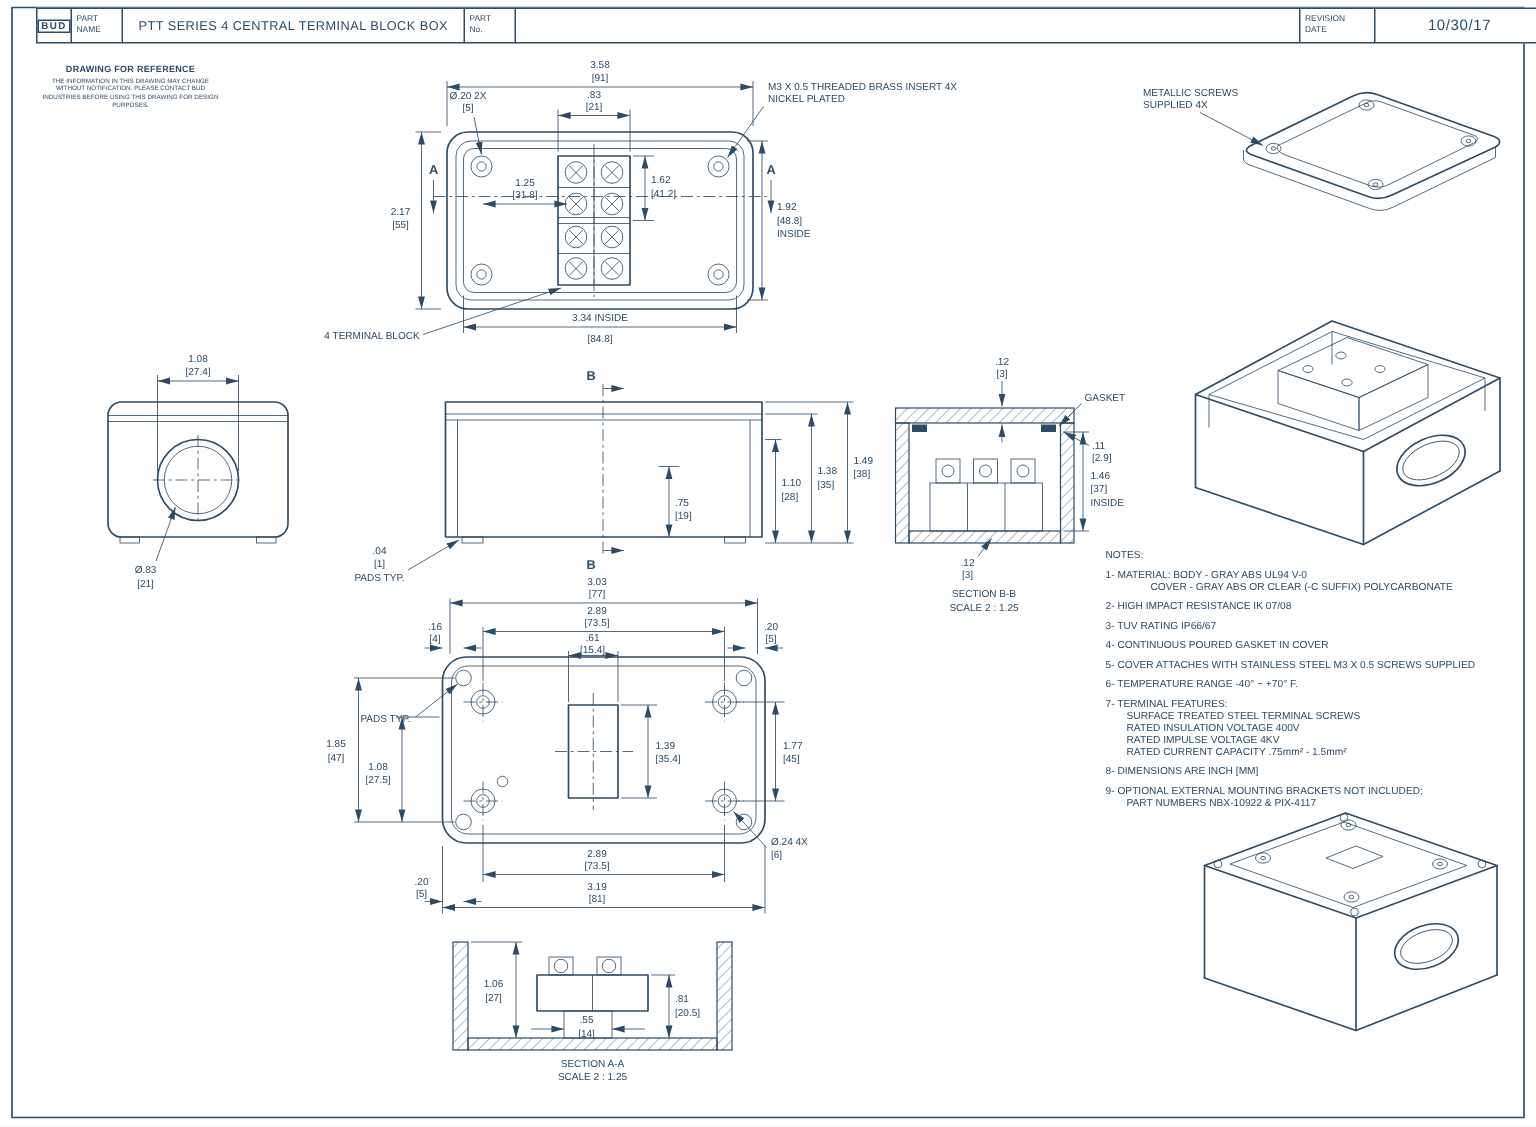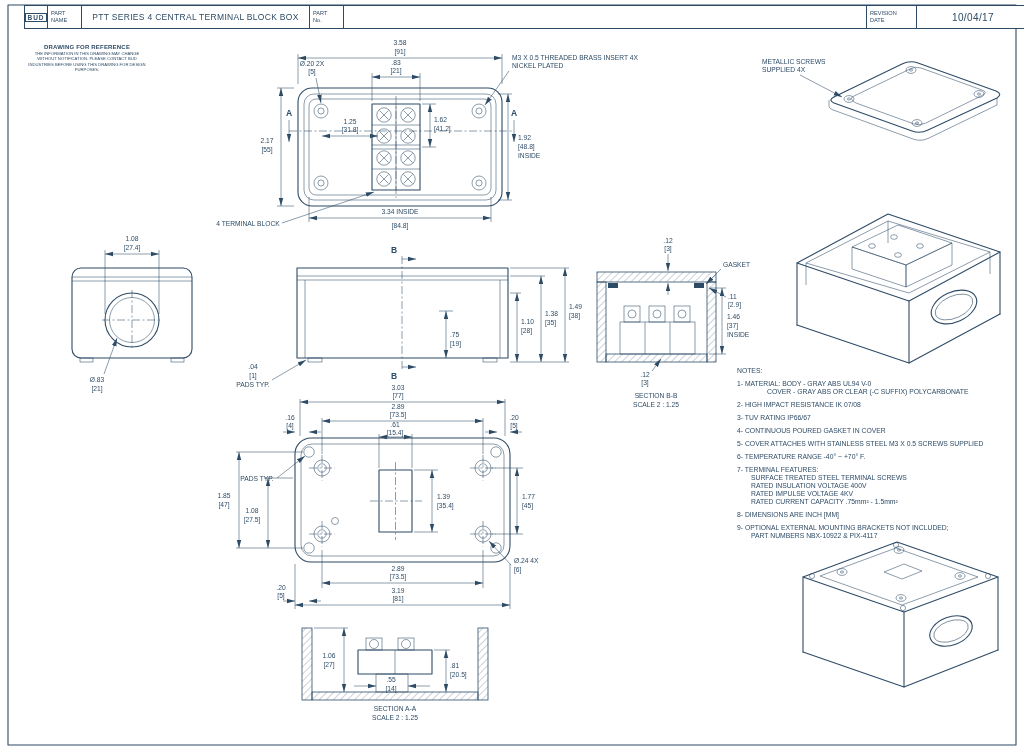--- a/index.html
+++ b/index.html
@@ -441,21 +441,21 @@
   <div class="c lbl w-pnl">
     <span>PART</span>
     <span>No.</span>
   </div>
   <div class="c w-sp"></div>
   <div class="c lbl w-rvl">
     <span>REVISION</span>
     <span>DATE</span>
   </div>
   <div class="c date w-dt">
-    <span>10/04/17</span>
+    <span>10/30/17</span>
   </div>
 </header>
 
 <div class="ref">
   <div class="rt">DRAWING FOR REFERENCE</div>
   <div class="rb">THE INFORMATION IN THIS DRAWING MAY CHANGE WITHOUT NOTIFICATION. PLEASE CONTACT BUD INDUSTRIES BEFORE USING THIS DRAWING FOR DESIGN PURPOSES.</div>
 </div>
 
 <div class="notes">
   <div class="nh">NOTES:</div>

